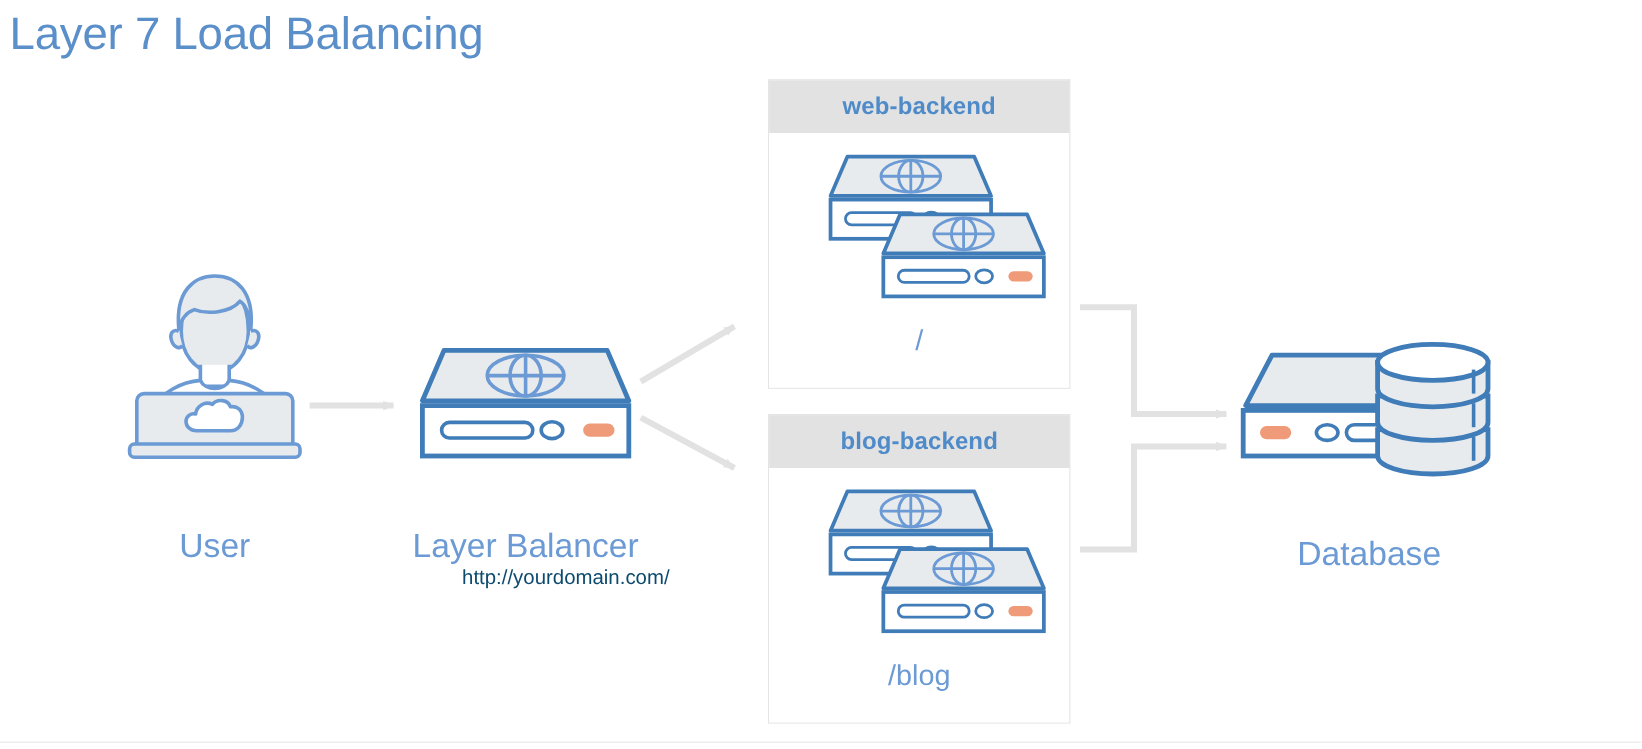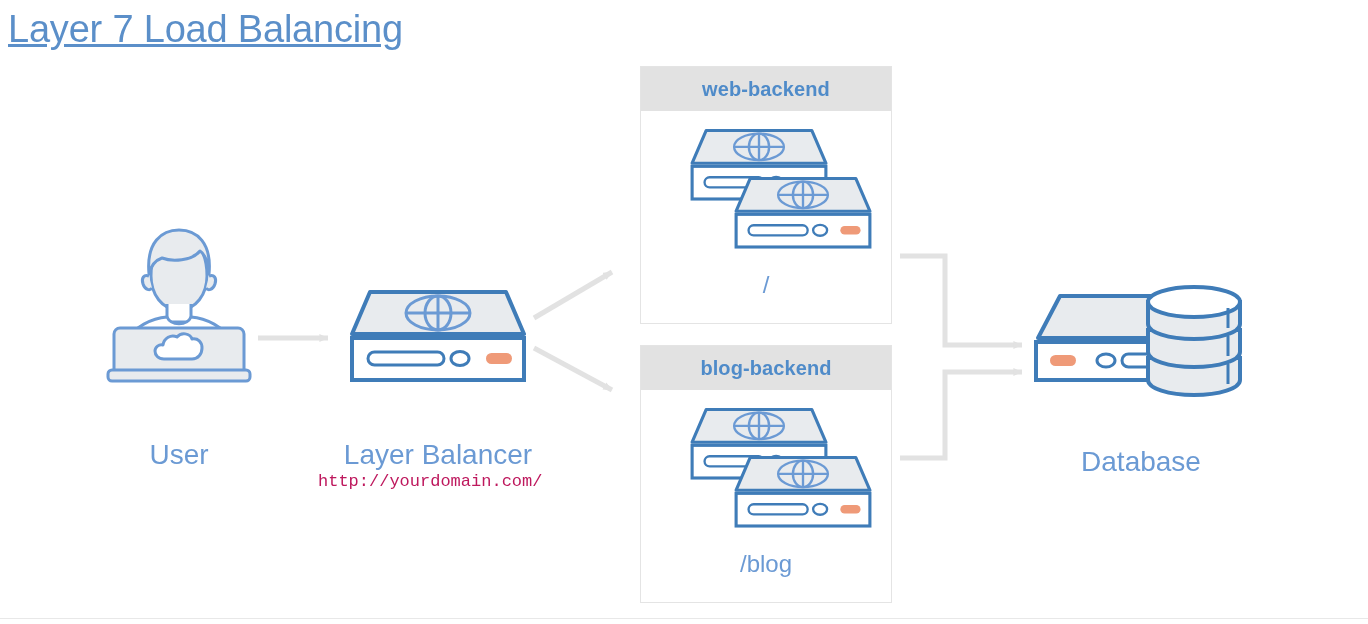--- a/index.html
+++ b/index.html
@@ -23,39 +23,37 @@
   
   #page-title {
     position: absolute;
     left: 8px;
     top: 8px;
     font-size: 38px;
     font-weight: 400;
     color: #5b8fc9;
     letter-spacing: -0.2px;
     white-space: nowrap;
-    text-decoration: underline;
   }
 
   
   .node-label {
     position: absolute;
     font-size: 28px;
     color: #6b9ad4;
     text-align: center;
     white-space: nowrap;
     margin-top: 40px;
   }
   .sub-label {
     position: absolute;
     font-size: 17px;
-    color: #be185d;
-    text-align: left;
-    white-space: nowrap;
-    font-family: Liberation Mono, monospace;
+    color: #0c4a6e;
+    text-align: right;
+    white-space: nowrap;
   }
   .path-label {
     position: absolute;
     font-size: 24px;
     color: #6b9ad4;
     text-align: center;
     white-space: nowrap;
   }
 
   

